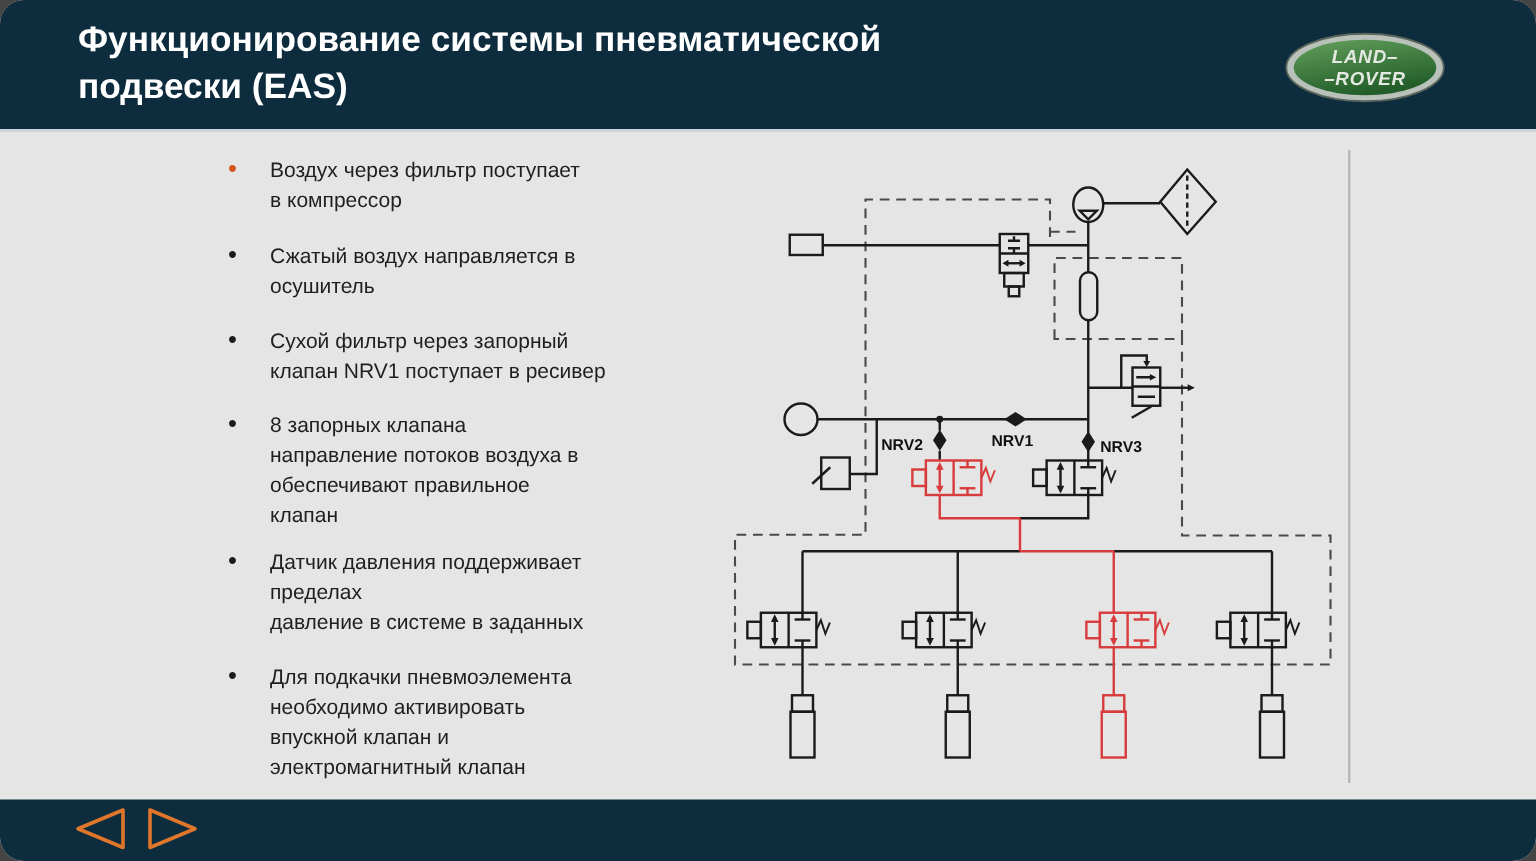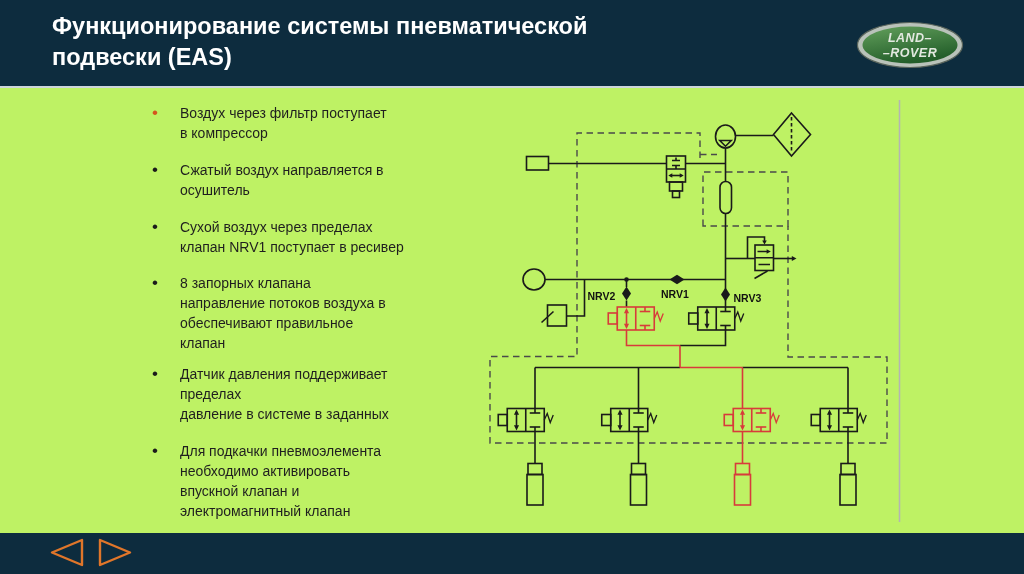--- a/index.html
+++ b/index.html
@@ -1,18 +1,18 @@
 <!DOCTYPE html>
 <html style="--navy: #0d2c3e; --orange: #e0762a; --red: #d83b3b; --ink: #1a1a1a; --marker-orange: #d4551e; --marker-black: #1b1b1b;"><head>
 <meta charset="utf-8">
 <style>
   html,body { margin:0; padding:0; background:#444; }
   .slide {
     position:relative; width:1024px; height:574px; overflow:hidden;
-    background:#bef264; font-family:"Liberation Sans", sans-serif;
+    background:#e5e5e5; font-family:"Liberation Sans", sans-serif;border-radius:16px;
   }
   
   .hdr {
     position:absolute; left:0; top:0; width:1024px; height:86px;
     background:var(--navy,#0d2c3e); border-bottom:2px solid #ccd6da;
   }
   .hdr-title {
     position:absolute; left:52px; top:11px; max-width:580px;
     color:#ffffff; font-size:23.5px; font-weight:bold; line-height:31px;
   }
@@ -79,21 +79,21 @@
       <div class="bullet-item" style="margin-top: 17px;">
         <span class="dot" style="color: rgb(27, 27, 27);">•</span>
         <div class="btxt">
           <div>Сжатый воздух направляется в</div>
           <div>осушитель</div>
         </div>
       </div>
       <div class="bullet-item" style="margin-top: 17px;">
         <span class="dot" style="color: rgb(27, 27, 27);">•</span>
         <div class="btxt">
-          <div>Сухой воздух через пределах</div>
+          <div>Сухой фильтр через запорный</div>
           <div>клапан NRV1 поступает в ресивер</div>
         </div>
       </div>
       <div class="bullet-item" style="margin-top: 16px;">
         <span class="dot" style="color: rgb(27, 27, 27);">•</span>
         <div class="btxt">
           <div>8 запорных клапана</div>
           <div>направление потоков воздуха в</div>
           <div>обеспечивают правильное</div>
           <div>клапан</div>

